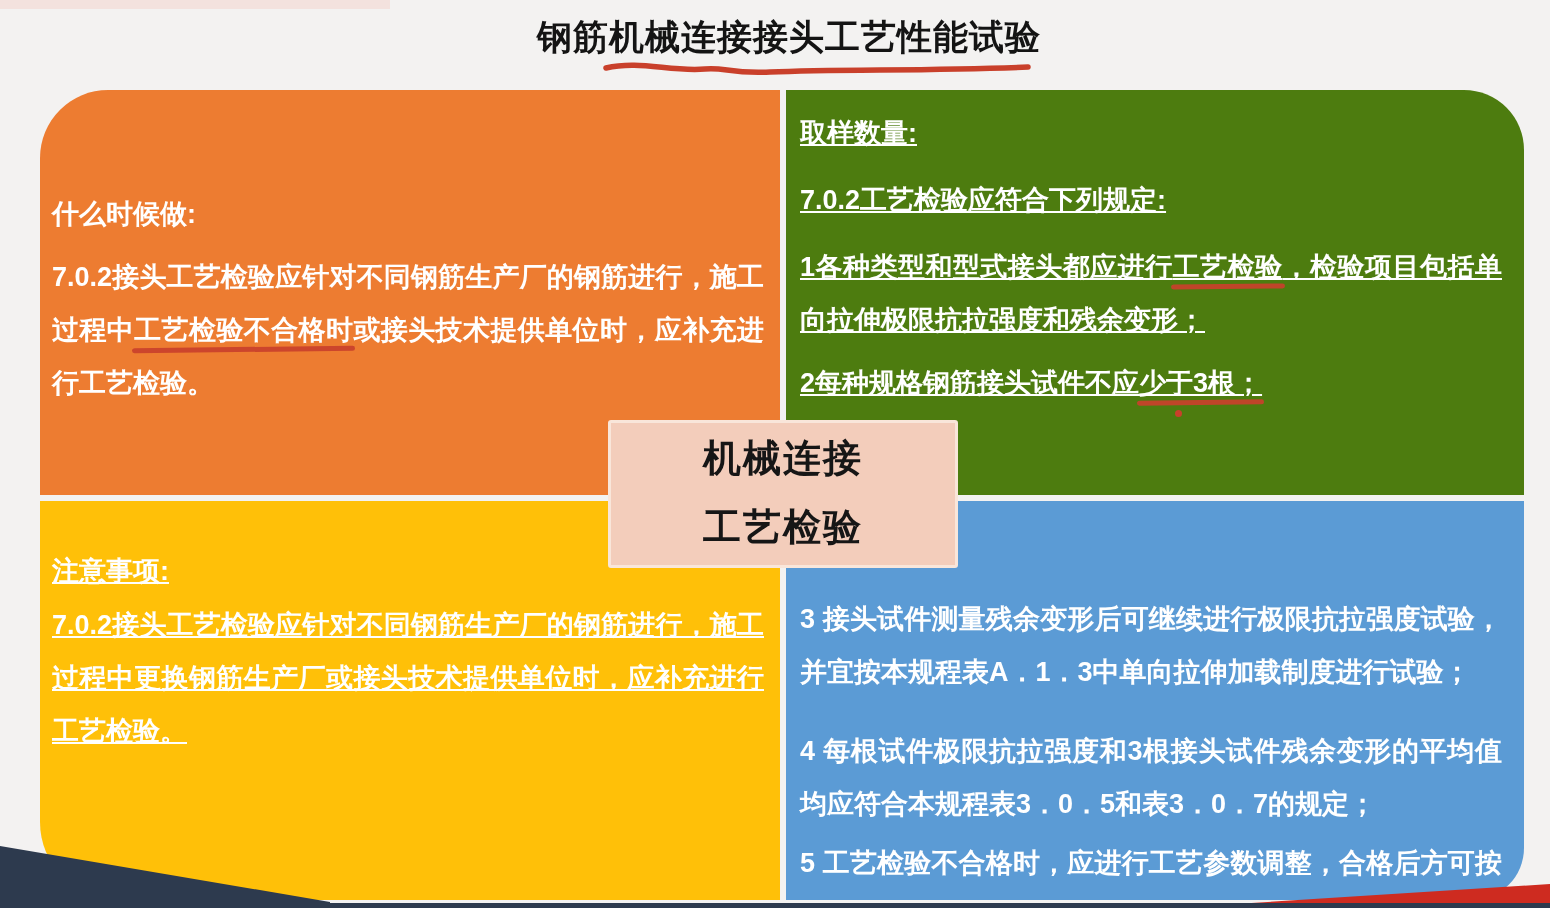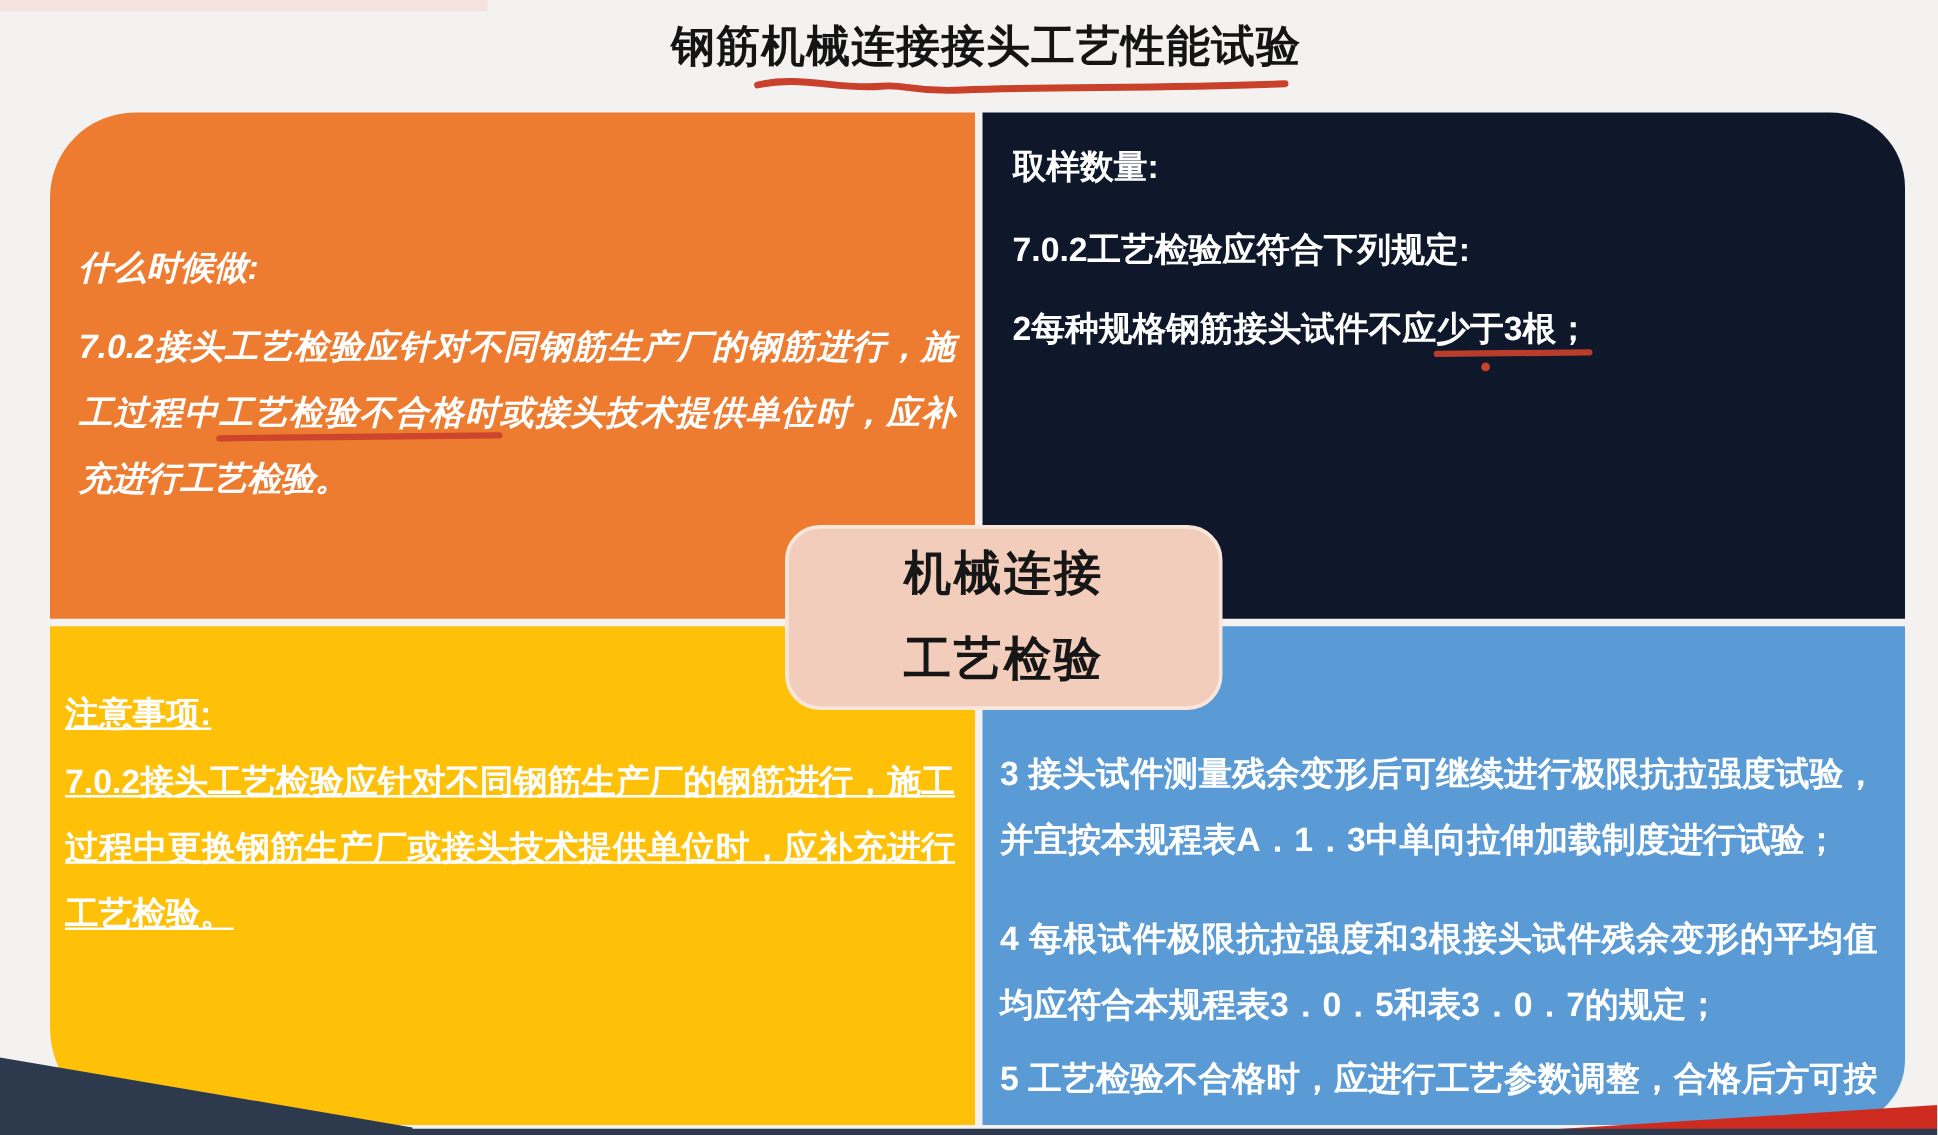--- a/index.html
+++ b/index.html
@@ -11,22 +11,22 @@
   .slide{position:absolute;inset:0;}
   .top-strip{position:absolute;left:0;top:0;width:390px;height:9px;background:rgba(243,213,205,.55);}
   .title{
     position:absolute;left:14px;top:14px;width:1550px;margin:0;
     text-align:center;font-size:35px;font-weight:800;color:#141414;letter-spacing:1px;
   }
   .title-underline{position:absolute;left:600px;top:56px;width:440px;height:26px;}
 
   .panel{position:absolute;overflow:hidden;box-sizing:border-box;color:#ffffff;font-weight:700;}
   .panel p,.panel .heading{margin:0;font-size:27px;line-height:53px;text-align:justify;}
-  .panel-orange{left:40px;top:90px;width:740px;height:405px;background:#ED7C31;border-top-left-radius:68px;padding:0 16px 0 23px;font-style:italic;}
-  .panel-gray{left:786px;top:90px;width:738px;height:405px;background:#0f172a;border-top-right-radius:60px;padding:0 22px 0 24px;}
+  .panel-orange{left:40px;top:90px;width:740px;height:405px;background:#ED7C31;border-top-left-radius:68px;padding:0 16px 0 12px;}
+  .panel-gray{left:786px;top:90px;width:738px;height:405px;background:#4d7c0f;border-top-right-radius:60px;padding:0 22px 0 14px;text-decoration:underline;}
   .panel-yellow{left:40px;top:501px;width:740px;height:399px;background:#FFC008;border-bottom-left-radius:78px;padding:0 16px 0 12px;text-decoration:underline;}
   .panel-blue{left:786px;top:501px;width:738px;height:399px;background:#5B9BD5;border-bottom-right-radius:52px;padding:0 22px 0 14px;}
 
   .panel-orange .heading{margin-top:98px;}
   .panel-orange .body{margin-top:10px;}
   .panel-gray .heading{margin-top:17px;}
   .panel-gray .intro{margin-top:14px;}
   .panel-gray .item1{margin-top:14px;}
   .panel-gray .item2{margin-top:10px;}
   .panel-yellow .heading{margin-top:44px;}
@@ -40,22 +40,22 @@
   .underlined::after{
     content:"";position:absolute;left:-2px;right:-2px;bottom:-7px;height:5px;
     background:#C9402B;border-radius:3px;transform:rotate(-.6deg);opacity:.92;
   }
   .underlined.dot::before{
     content:"";position:absolute;left:36px;bottom:-19px;width:7px;height:7px;
     border-radius:50%;background:#C9402B;
   }
 
   .center-box{
-    position:absolute;left:628px;top:420px;width:350px;height:148px;box-sizing:border-box;
-    background:#F3CDBB;border:3px solid #F9E6DA;border-radius:28px;
+    position:absolute;left:608px;top:420px;width:350px;height:148px;box-sizing:border-box;
+    background:#F3CDBB;border:3px solid #F9E6DA;border-radius:3px;
     display:flex;flex-direction:column;justify-content:space-between;align-items:center;
     padding:10px 0 12px 0;z-index:5;
   }
   .center-line{font-size:38px;font-weight:800;color:#161616;letter-spacing:2px;}
 
   .bottom-decor{position:absolute;left:0;top:840px;width:1550px;height:68px;z-index:6;}
 </style>
 </head>
 <body>
 
@@ -69,20 +69,21 @@
   </svg>
 
   <section class="panel panel-orange">
     <div class="heading">什么时候做:</div>
     <p class="body"><span>7.0.2接头工艺检验应针对不同钢筋生产厂的钢筋进行，施工过程中</span><span class="underlined">工艺检验不合格时</span><span>或接头技术提供单位时，应补充进行工艺检验。</span></p>
   </section>
 
   <section class="panel panel-gray">
     <div class="heading">取样数量:</div>
     <p class="intro">7.0.2工艺检验应符合下列规定:</p>
+    <p class="item1"><span>1各种类型和型式接头都应进行</span><span class="underlined">工艺检验</span><span>，检验项目包括单向拉伸极限抗拉强度和残余变形；</span></p>
     <p class="item2"><span>2每种规格钢筋接头试件不应</span><span class="underlined dot">少于3根；</span></p>
   </section>
 
   <section class="panel panel-yellow">
     <div class="heading">注意事项:</div>
     <p class="para2">7.0.2接头工艺检验应针对不同钢筋生产厂的钢筋进行，施工过程中更换钢筋生产厂或接头技术提供单位时，应补充进行工艺检验。</p>
   </section>
 
   <section class="panel panel-blue">
     <p class="item3">3 接头试件测量残余变形后可继续进行极限抗拉强度试验，并宜按本规程表A．1．3中单向拉伸加载制度进行试验；</p>

